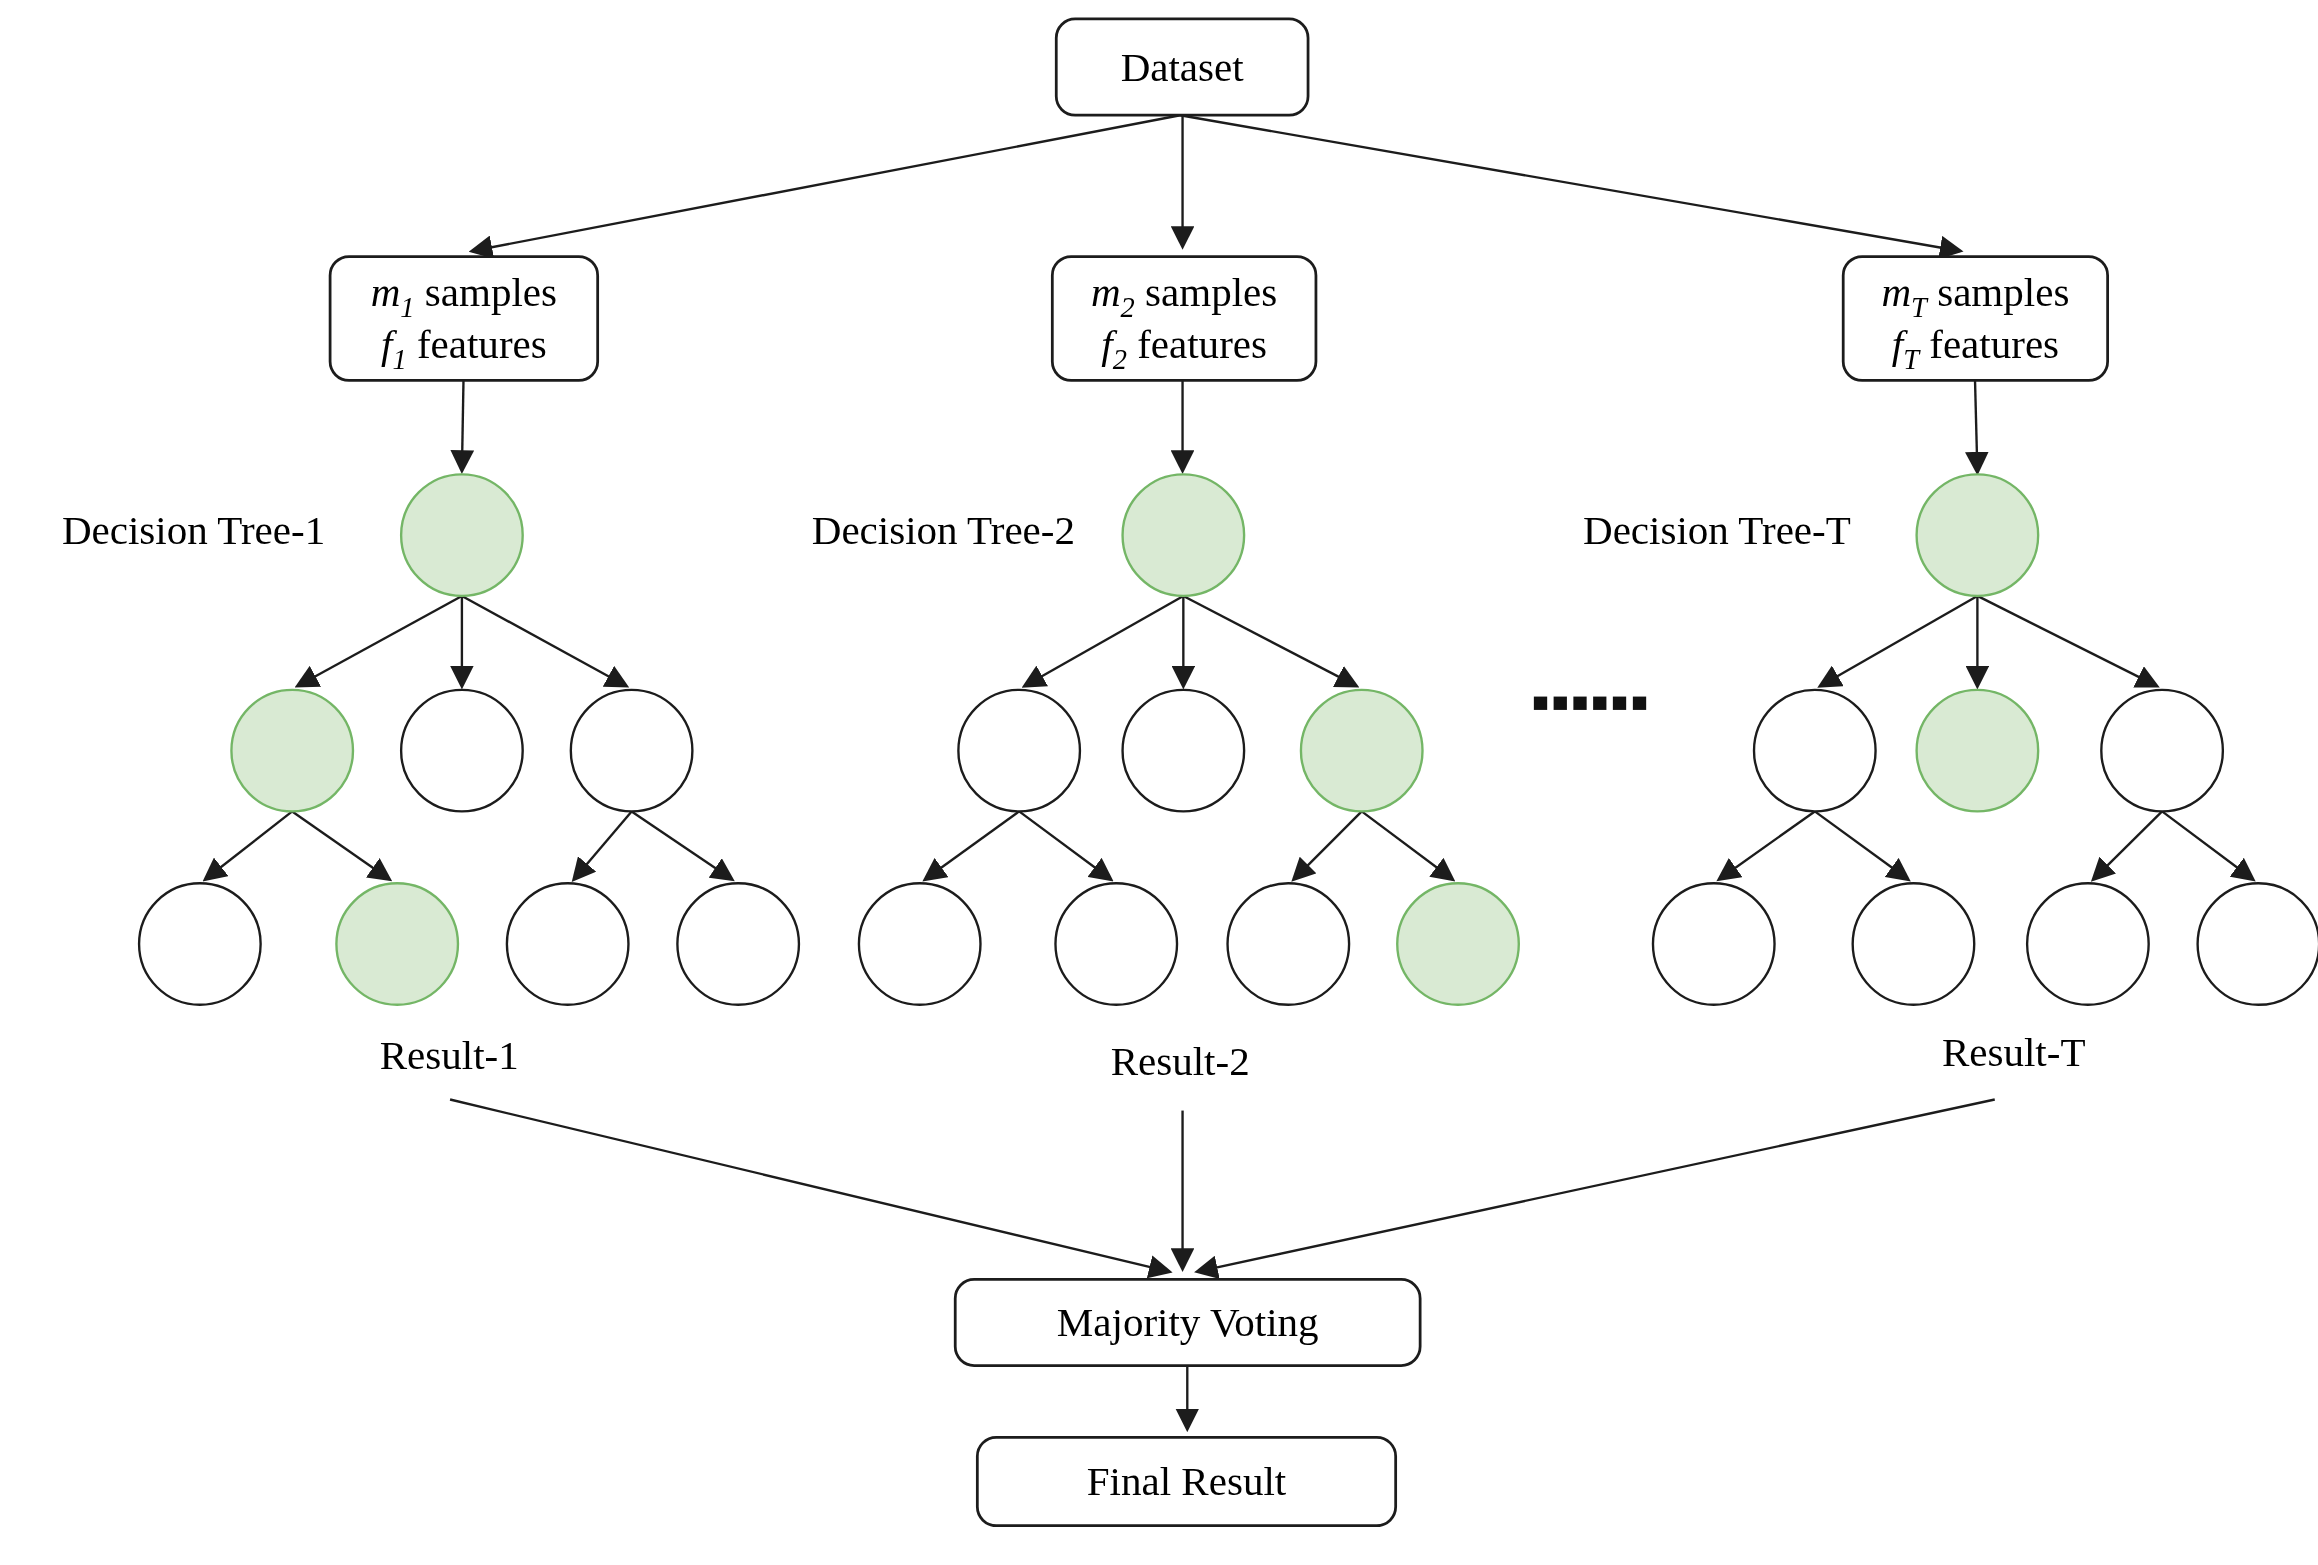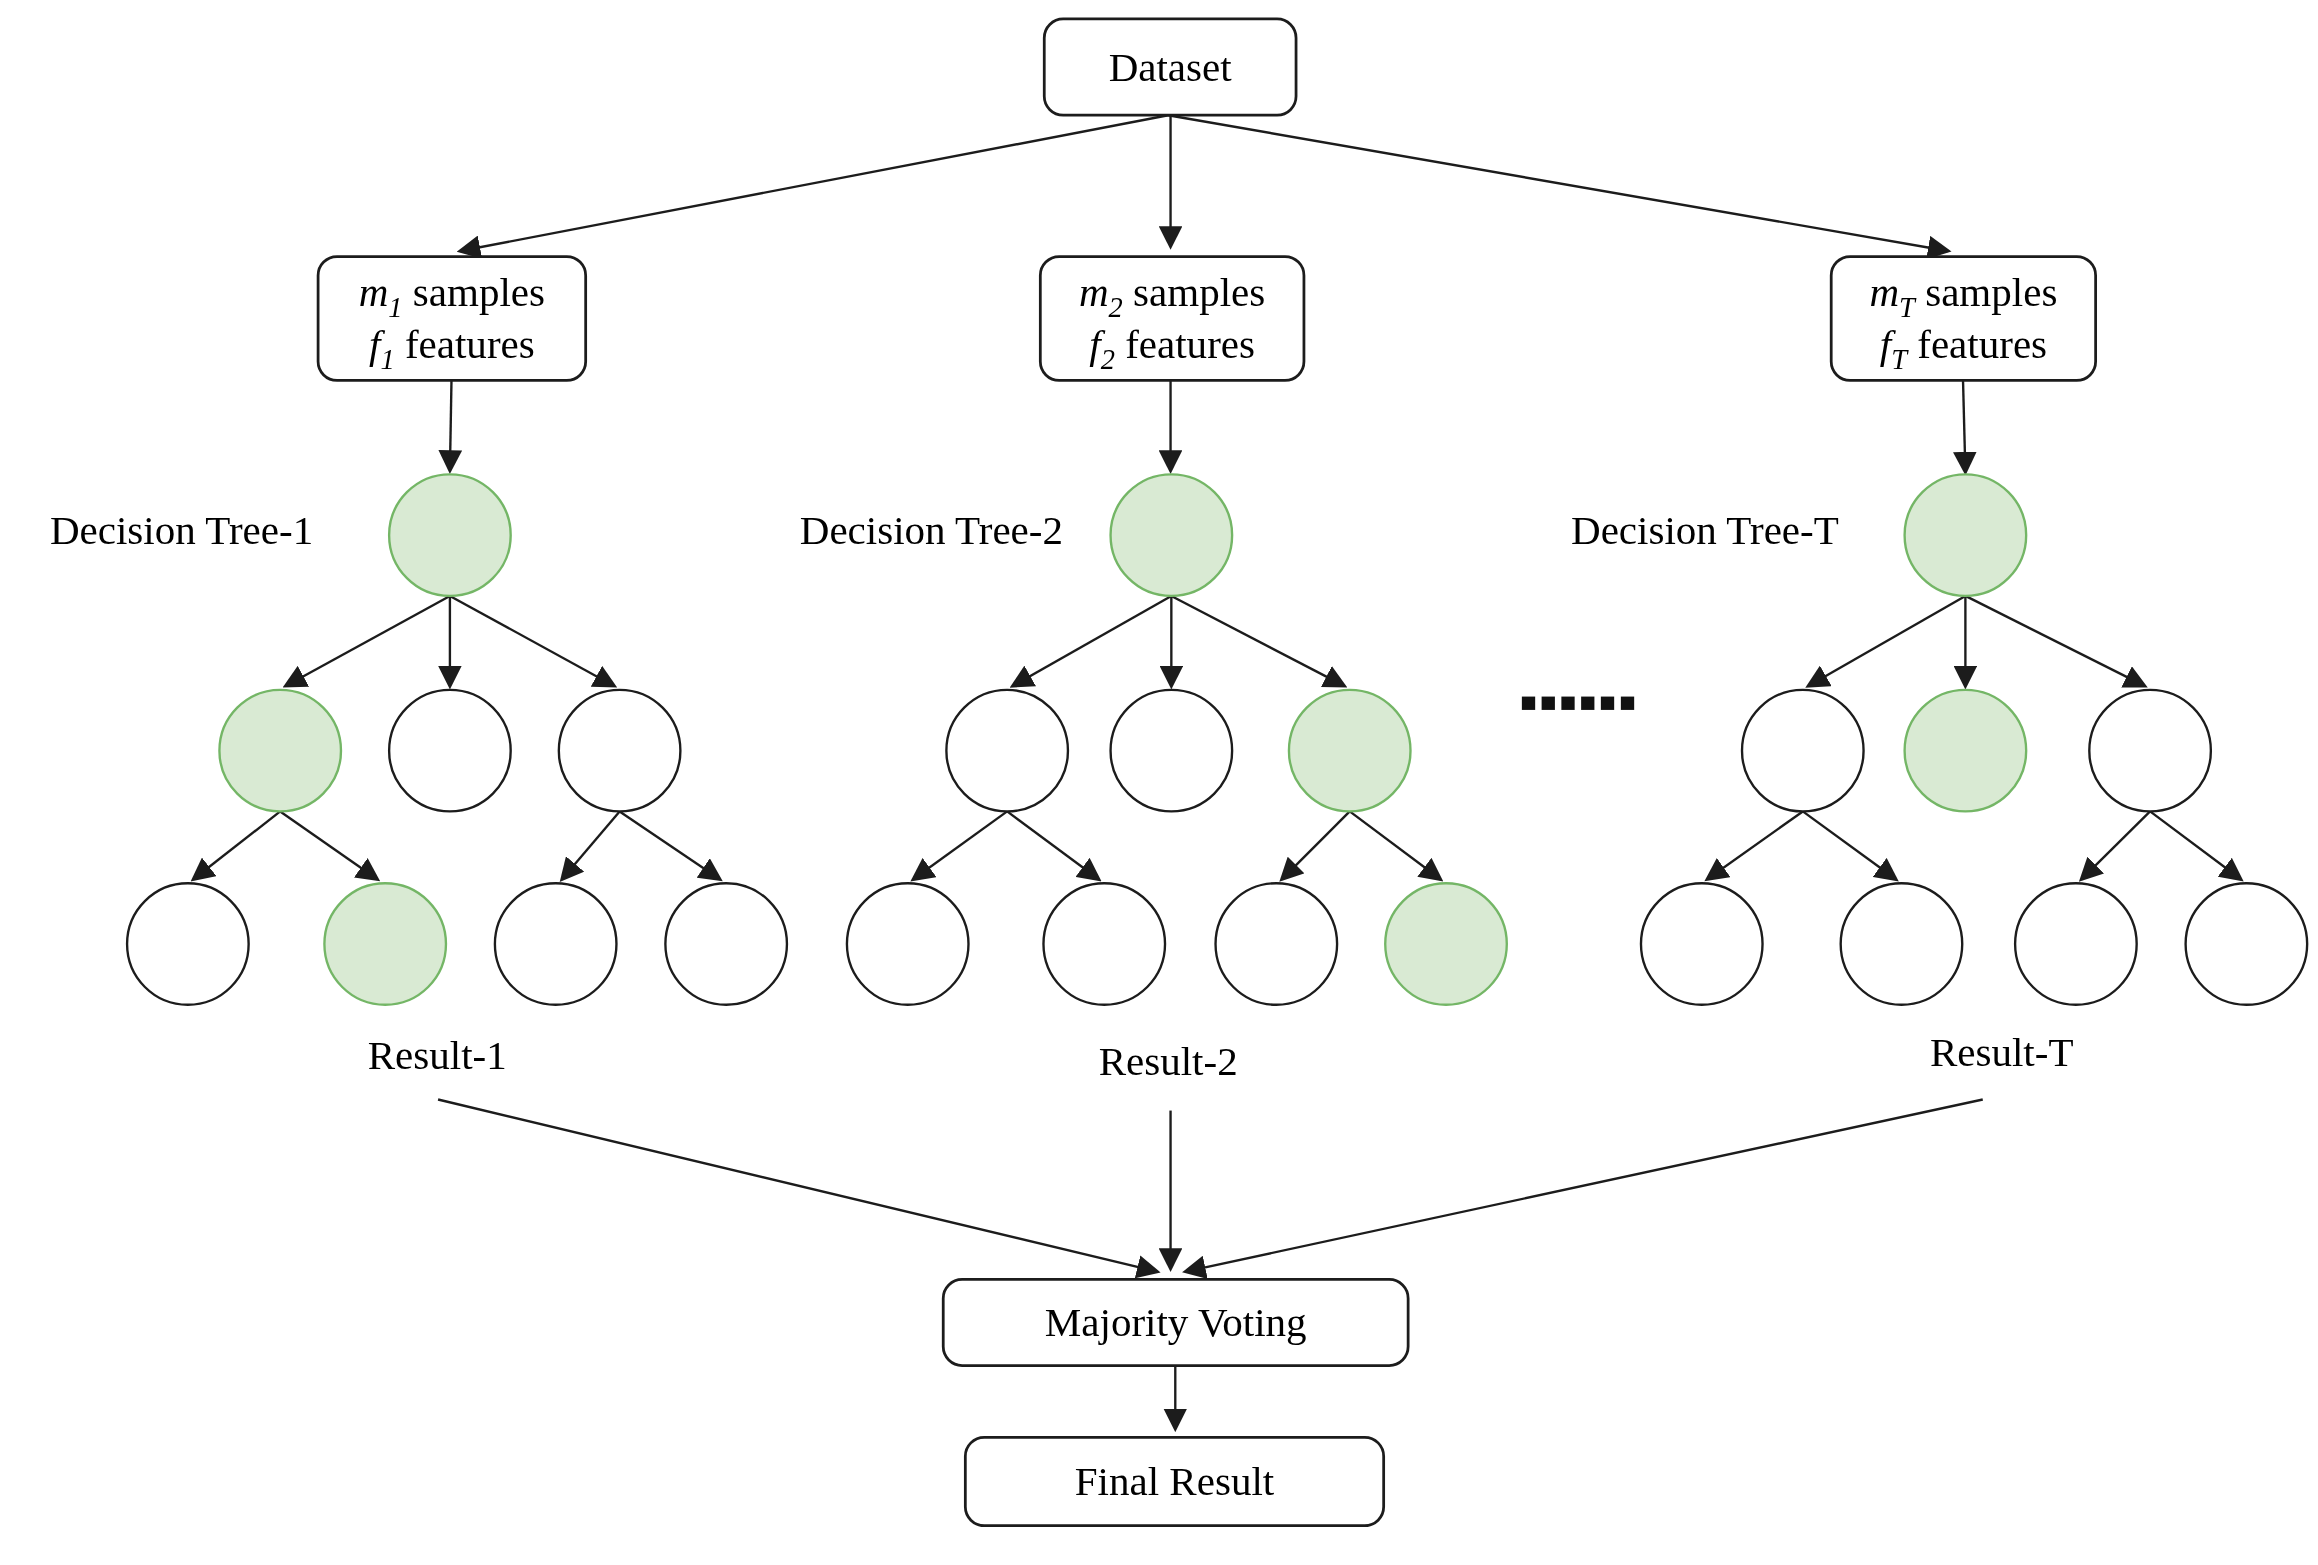--- a/index.html
+++ b/index.html
@@ -1,17 +1,17 @@
 <!DOCTYPE html>
 <html style="font-size:12.6px"><head>
 <meta charset="utf-8">
 <style>
   html,body{margin:0;padding:0;background:#ffffff;}
   body{width:2319px;height:1566px;overflow:hidden;}
-  .stage{position:relative;width:2291px;height:1566px;background:#ffffff;}
+  .stage{position:relative;width:2291px;height:1566px;background:#ffffff;margin-left:12px;}
   svg{display:block;}
   text{font-family:"Liberation Serif","DejaVu Serif",serif;fill:#000000;}
   .dots-text{font-family:"DejaVu Sans",sans-serif;font-weight:bold;fill:#111111;}
 </style>
 </head>
 <body>
 
 <div class="stage">
   <svg id="diagram-svg" width="2319" height="1566" viewBox="0 0 2938 1984" xmlns="http://www.w3.org/2000/svg">
       <defs>

